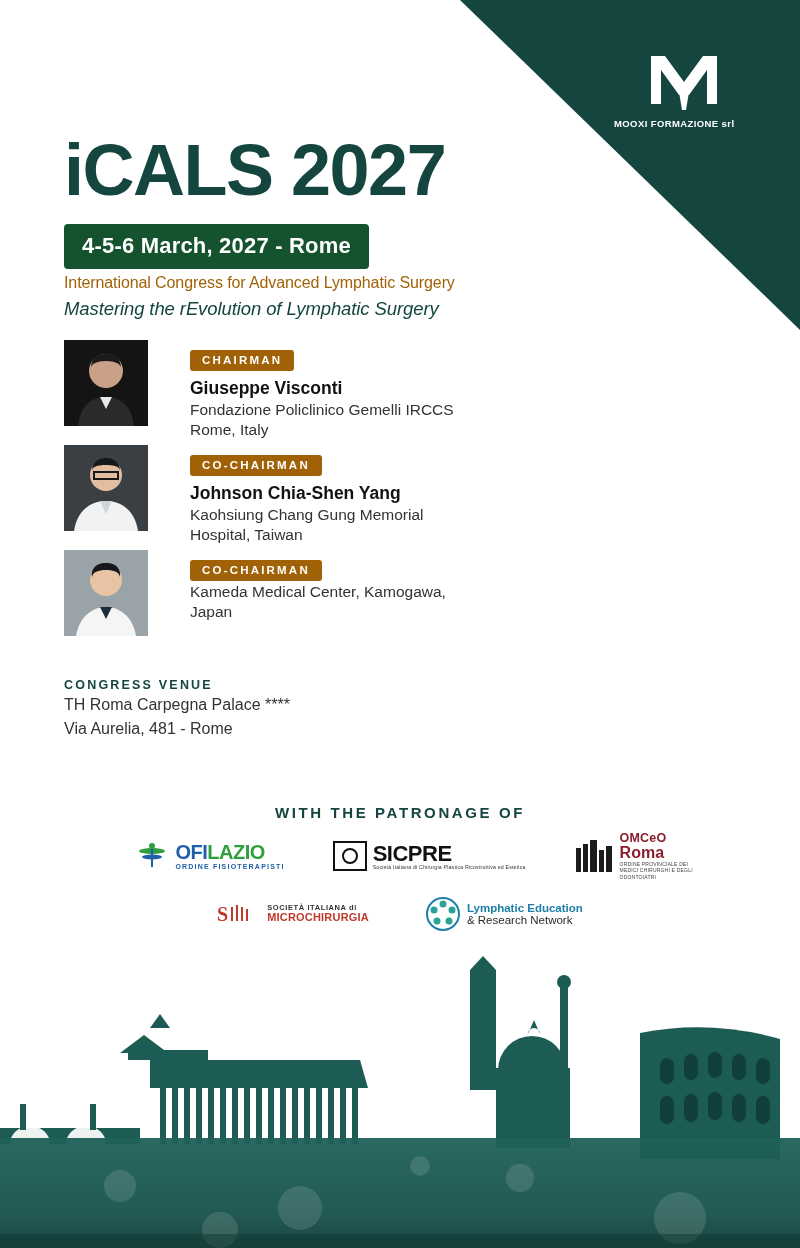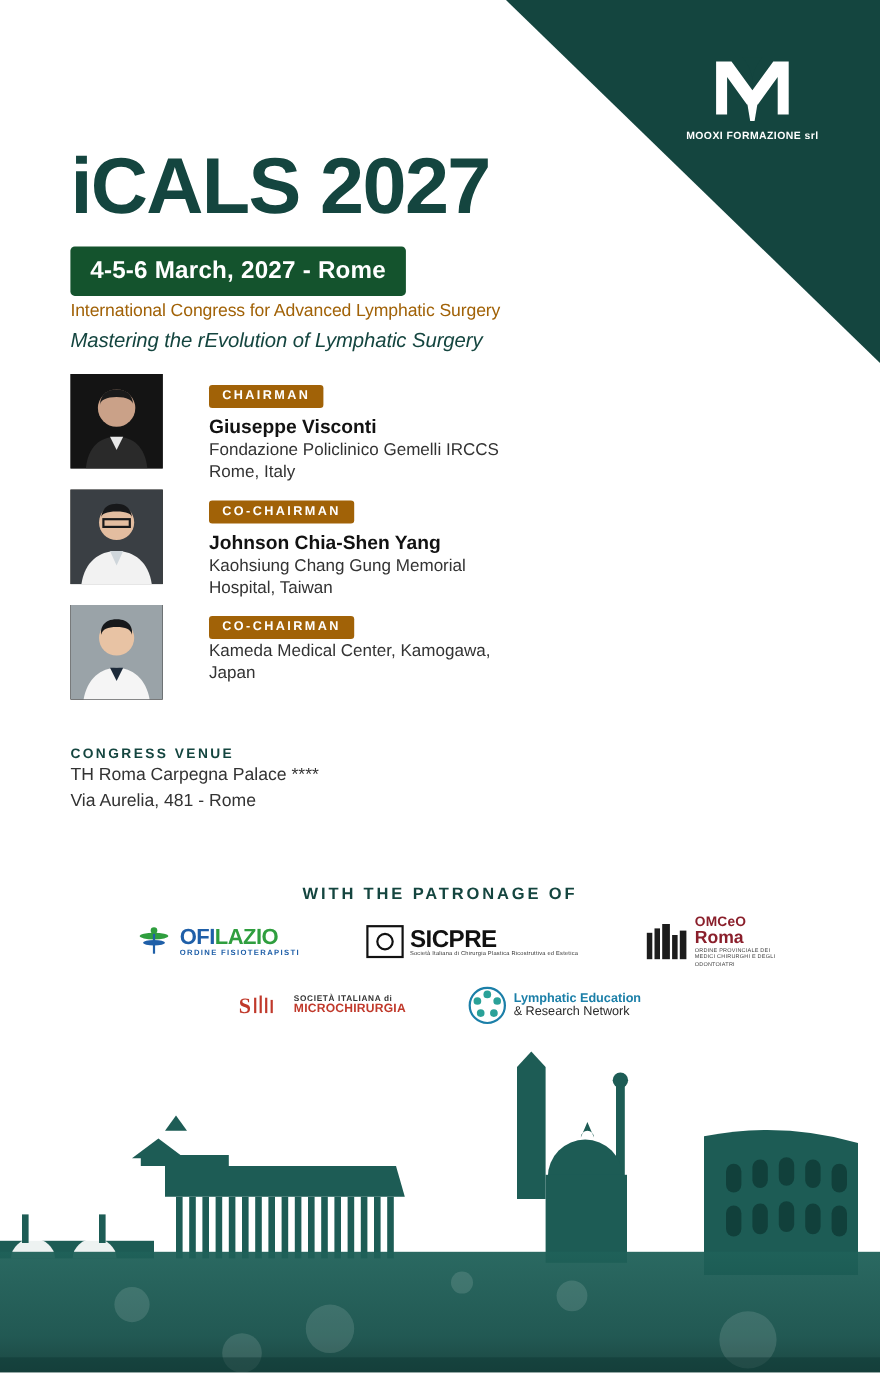--- a/index.html
+++ b/index.html
@@ -21,21 +21,20 @@
     position: absolute;
     top: 0; right: 0;
     width: 340px; height: 330px;
     background: #14453f;
     clip-path: polygon(100% 0, 100% 100%, 0 0);
   }
   .brand-logo {
     position: absolute;
     top: 48px; right: 46px;
     width: 140px;
-    text-align: center;
     color: #ffffff;
     z-index: 4;
   }
   .brand-mark {
     width: 78px; height: 62px;
     margin: 0 auto 8px auto;
     display: block;
   }
   .brand-name {
     font-size: 9.5px;
@@ -143,21 +142,21 @@
     letter-spacing: 2.6px;
     color: #14453f;
   }
   .logos-row {
     position: absolute;
     left: 0; right: 0;
     display: flex;
     justify-content: center;
     align-items: center;
   }
-  .logos-row.row1 { top: 832px; gap: 60px; margin-left: 37px; }
+  .logos-row.row1 { top: 832px; gap: 48px; margin-left: 37px; }
   .logos-row.row2 { top: 896px; gap: 56px; }
   .logo-item { display: flex; align-items: center; gap: 6px; }
   .logo-text { line-height: 1.05; }
 
   .ofi-main { font-size: 20px; font-weight: 800; color: #1f5fa8; letter-spacing: -0.5px; }
   .ofi-main .lazio { color: #2f9e3e; }
   .ofi-sub { font-size: 7px; letter-spacing: 1.2px; color: #1f5fa8; font-weight: 700; }
 
   .sicpre-box {
     border: 2px solid #111; width: 34px; height: 30px;

